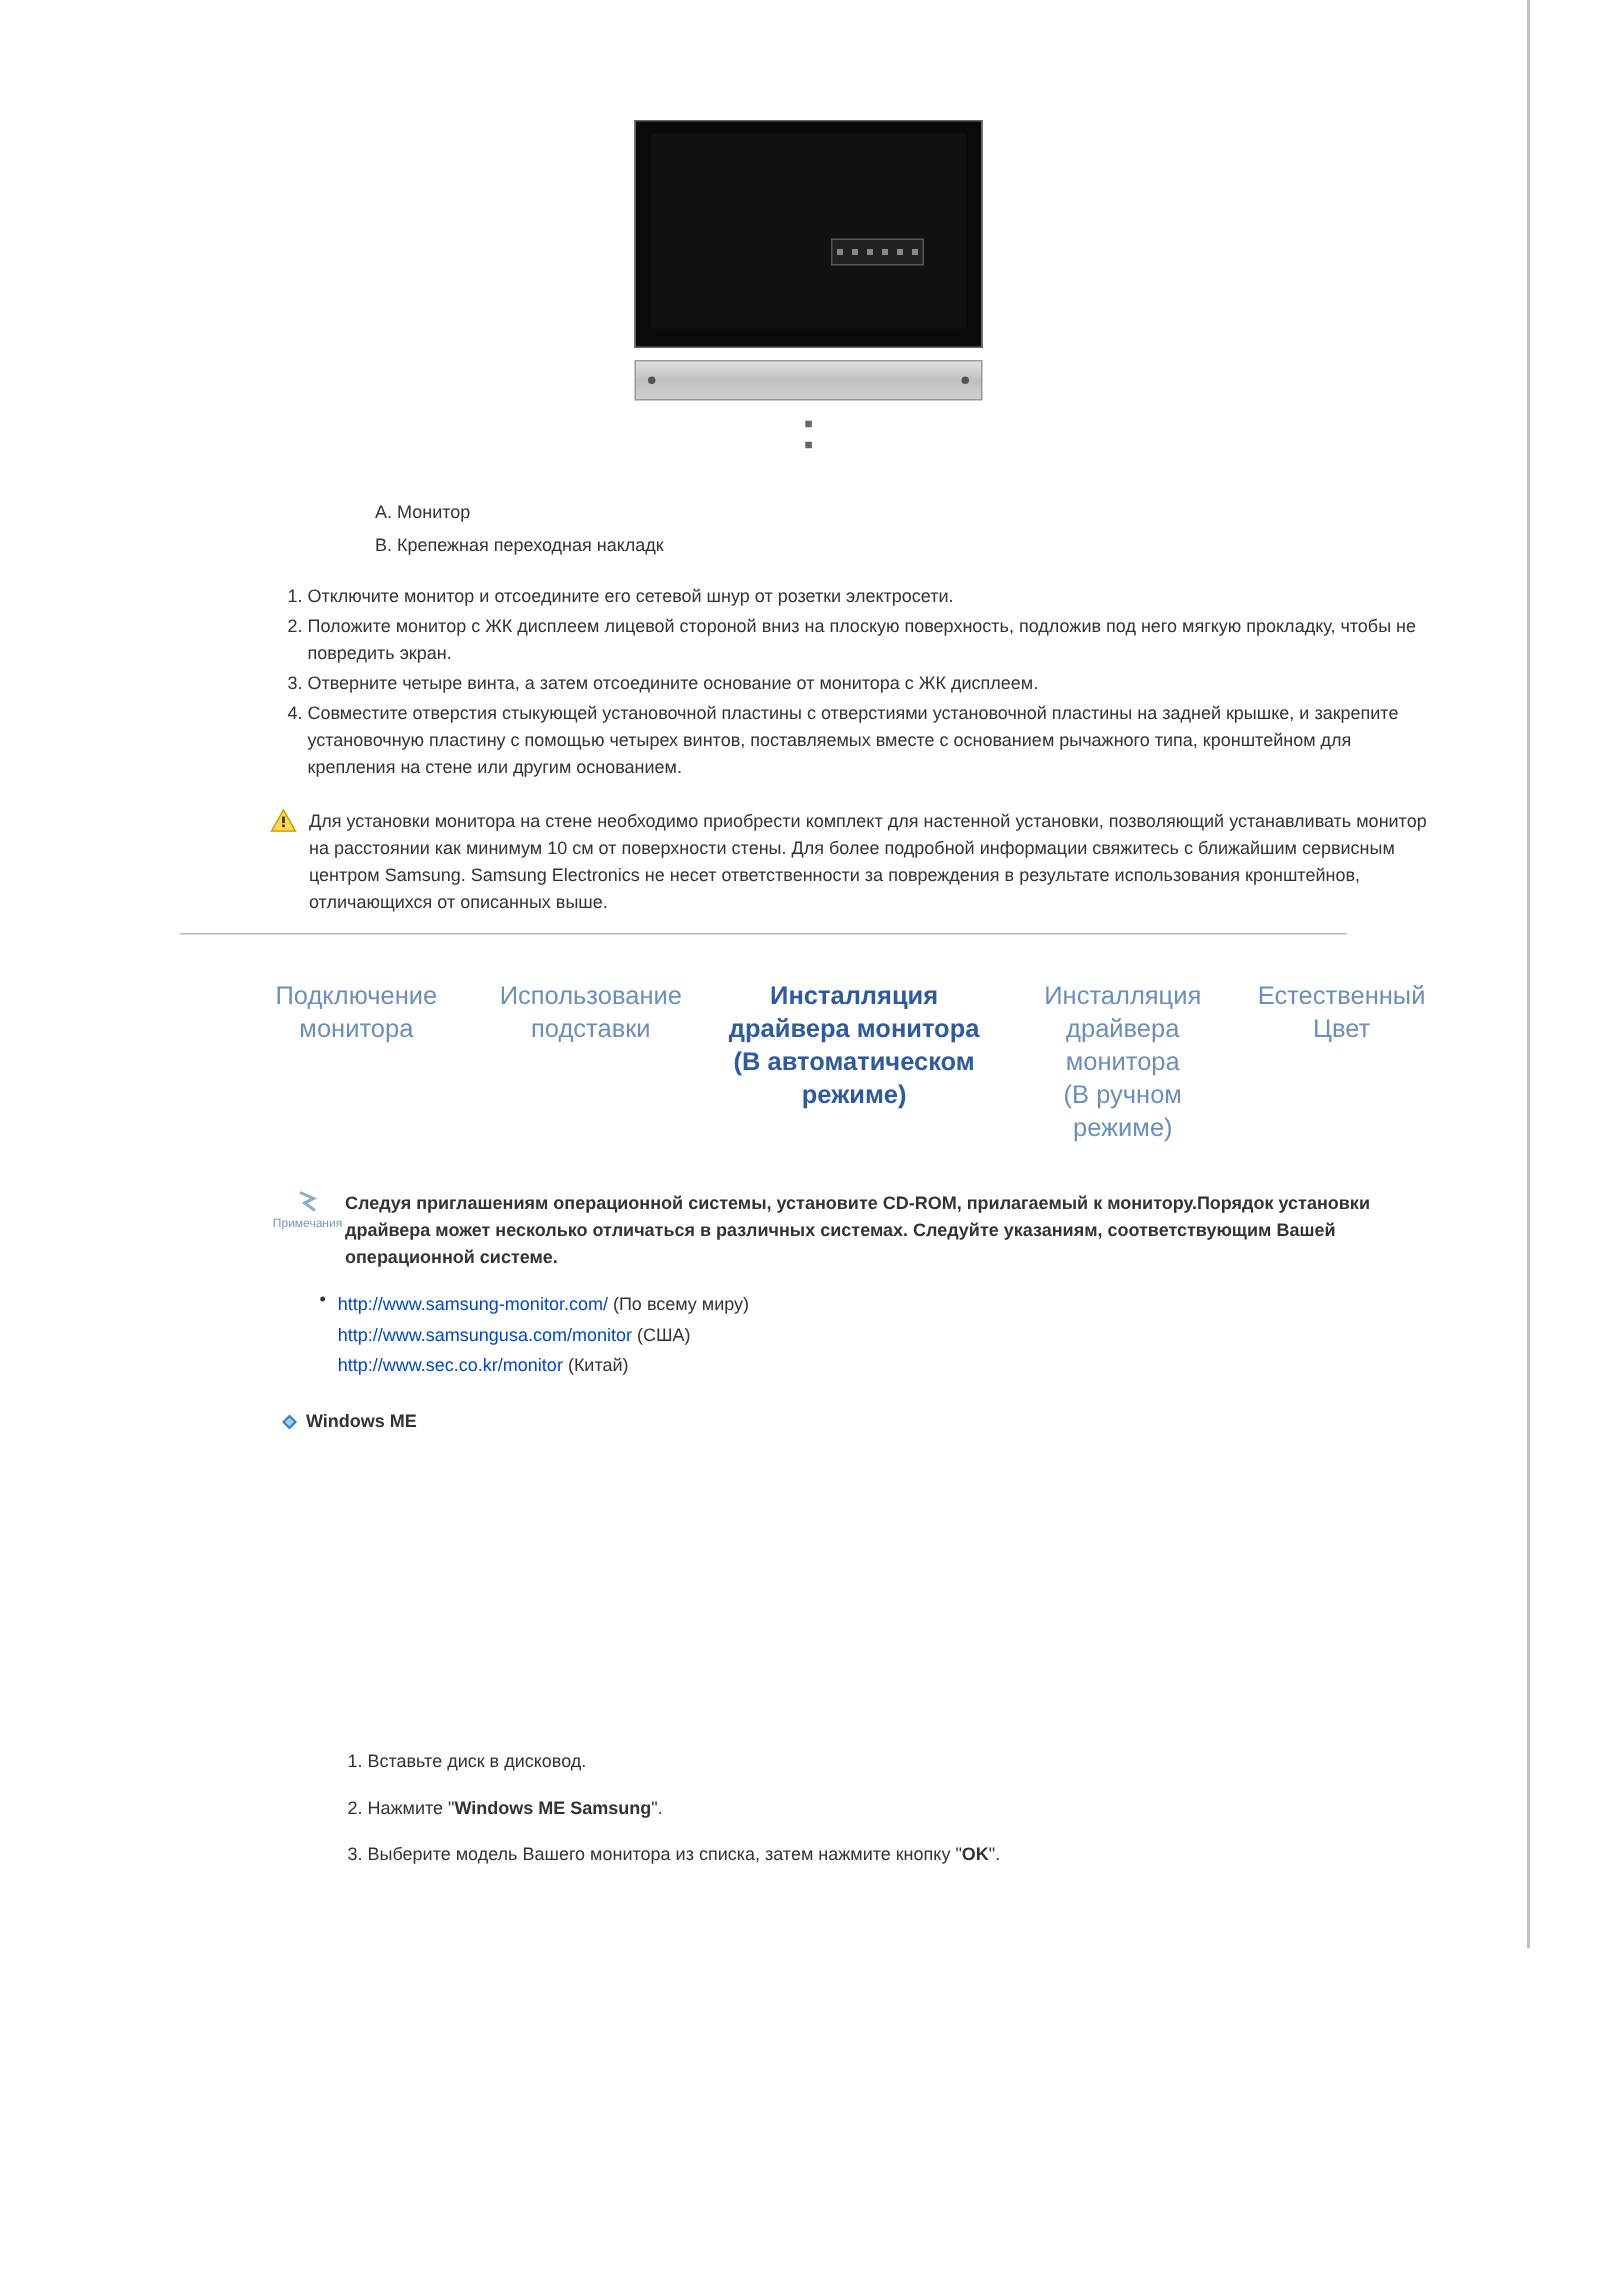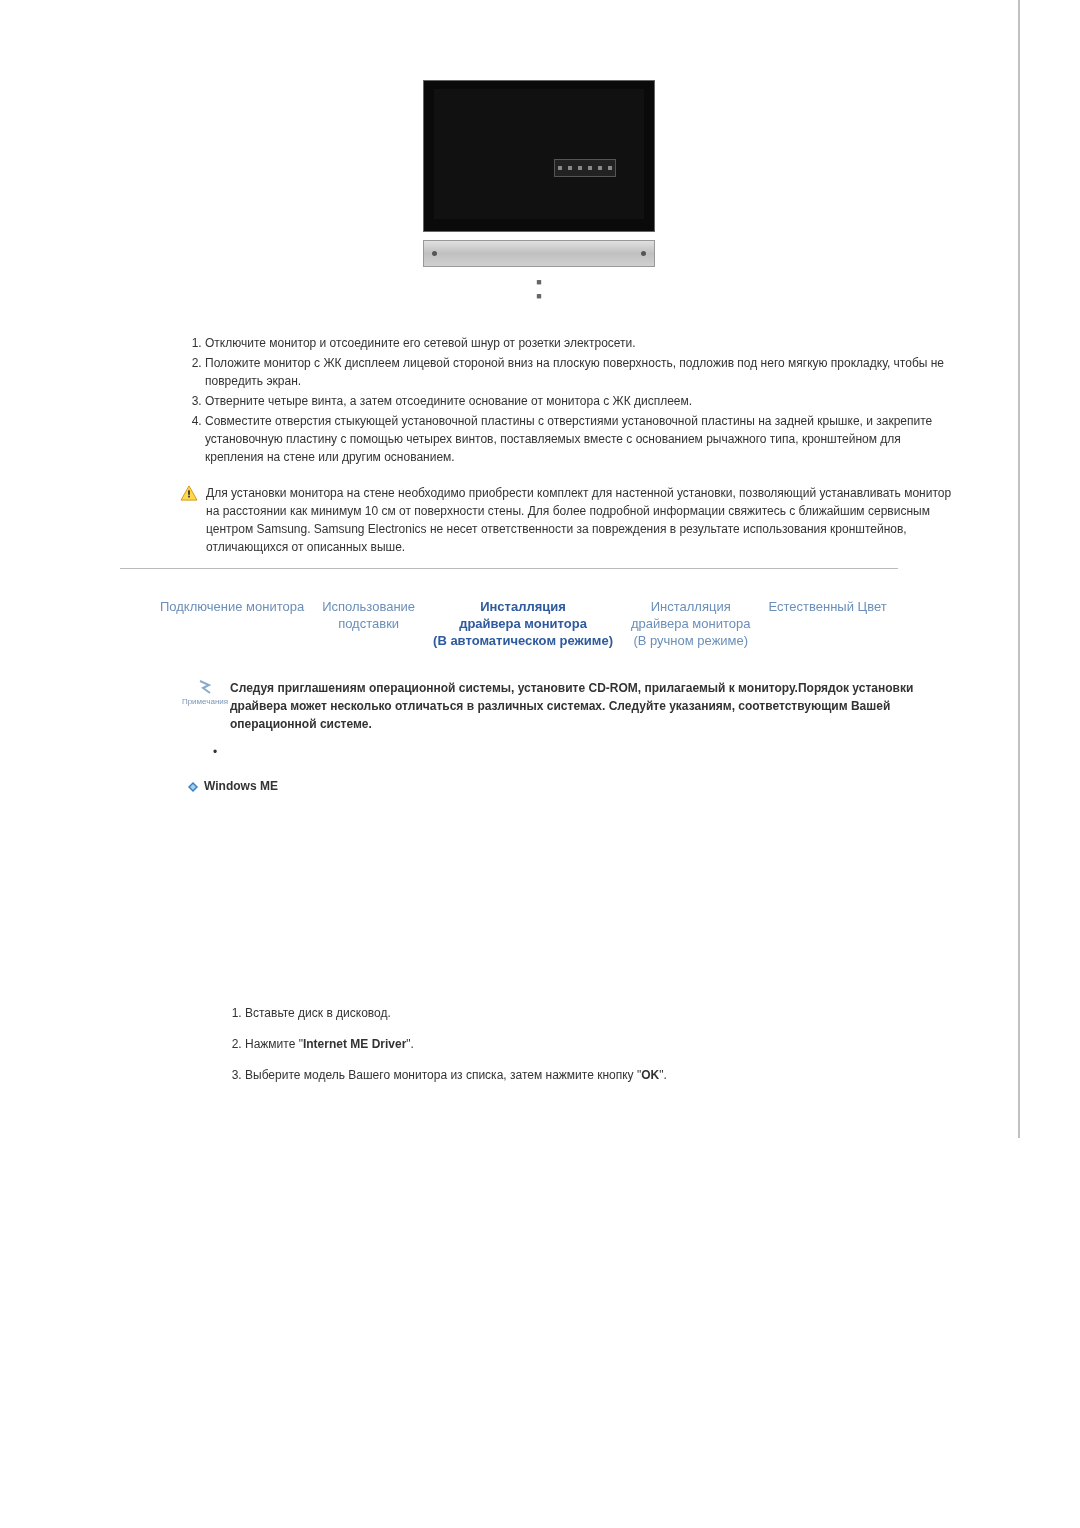--- a/index.html
+++ b/index.html
@@ -119,21 +119,21 @@
       margin: 12px 60px 20px 0;
     }
     .nav-tabs {
       margin: 30px 0 30px 40px;
       display: flex;
       align-items: flex-start;
       gap: 18px;
     }
     .nav-item {
       text-align: center;
-      font-size: 13px;
+      font-size: 17px;
       color: #6b8fb8;
       line-height: 1.3;
     }
     .nav-item.active {
       color: #2e5a9e;
       font-weight: bold;
     }
     .note-block {
       display: flex;
       margin-left: 60px;
@@ -223,20 +223,24 @@
             <span></span>
             <span></span>
             <span></span>
         </div>
       </div>
     </div>
     <div class="monitor-plate"></div>
     <div class="monitor-screws">■<br>■</div>
   </div>
 
+  <div class="labels">
+    <p>A. Монитор</p>
+    <p>B. Крепежная переходная накладк</p>
+  </div>
 
   <ol class="main-list">
     <li>Отключите монитор и отсоедините его сетевой шнур от розетки электросети.</li>
     <li>Положите монитор с ЖК дисплеем лицевой стороной вниз на плоскую поверхность, подложив под него мягкую прокладку, чтобы не повредить экран.</li>
     <li>Отверните четыре винта, а затем отсоедините основание от монитора с ЖК дисплеем.</li>
     <li>Совместите отверстия стыкующей установочной пластины с отверстиями установочной пластины на задней крышке, и закрепите установочную пластину с помощью четырех винтов, поставляемых вместе с основанием рычажного типа, кронштейном для крепления на стене или другим основанием.</li>
   </ol>
 
   <div class="warning-block">
     <span class="warning-icon">
@@ -280,39 +284,53 @@
         <path d="M3 2 L12 6 L6 9 L13 14" stroke="#88aacc" stroke-width="2" fill="none"></path>
       </svg>
       <span>Примечания</span>
     </div>
     <div class="note-text">Следуя приглашениям операционной системы, установите CD-ROM, прилагаемый к монитору.Порядок установки драйвера может несколько отличаться в различных системах. Следуйте указаниям, соответствующим Вашей операционной системе.</div>
   </div>
 
 
   <div class="link-row">
     <span class="link-bullet">•</span>
+    <div class="link-list">
+      <div>
+        <a href="#">http://www.samsung-monitor.com/</a>
+        <span>(По всему миру)</span>
+      </div>
+      <div>
+        <a href="#">http://www.samsungusa.com/monitor</a>
+        <span>(США)</span>
+      </div>
+      <div>
+        <a href="#">http://www.sec.co.kr/monitor</a>
+        <span>(Китай)</span>
+      </div>
+    </div>
   </div>
 
   <div class="section-heading">
     <span class="section-diamond">
       <svg viewBox="0 0 10 10" width="10" height="10">
         <path d="M5 0 L10 5 L5 10 L0 5 Z" fill="#3a7fbd"></path>
         <path d="M5 2 L8 5 L5 8 L2 5 Z" fill="#a0d0f0"></path>
       </svg>
     </span>
     <span class="section-heading-text">Windows ME</span>
   </div>
 
   <div class="empty-figure"></div>
 
   <ol class="sub-list">
     <li>
       <span>Вставьте диск в дисковод.</span>
     </li>
     <li>
-      <span>Нажмите "</span><strong class="inline">Internet ME Driver</strong><span>".</span>
+      <span>Нажмите "</span><strong class="inline">Windows ME Samsung</strong><span>".</span>
     </li>
     <li>
       <span>Выберите модель Вашего монитора из списка, затем нажмите кнопку "</span><strong class="inline">OK</strong><span>".</span>
     </li>
   </ol>
 
 </div>
 
 </body></html>

